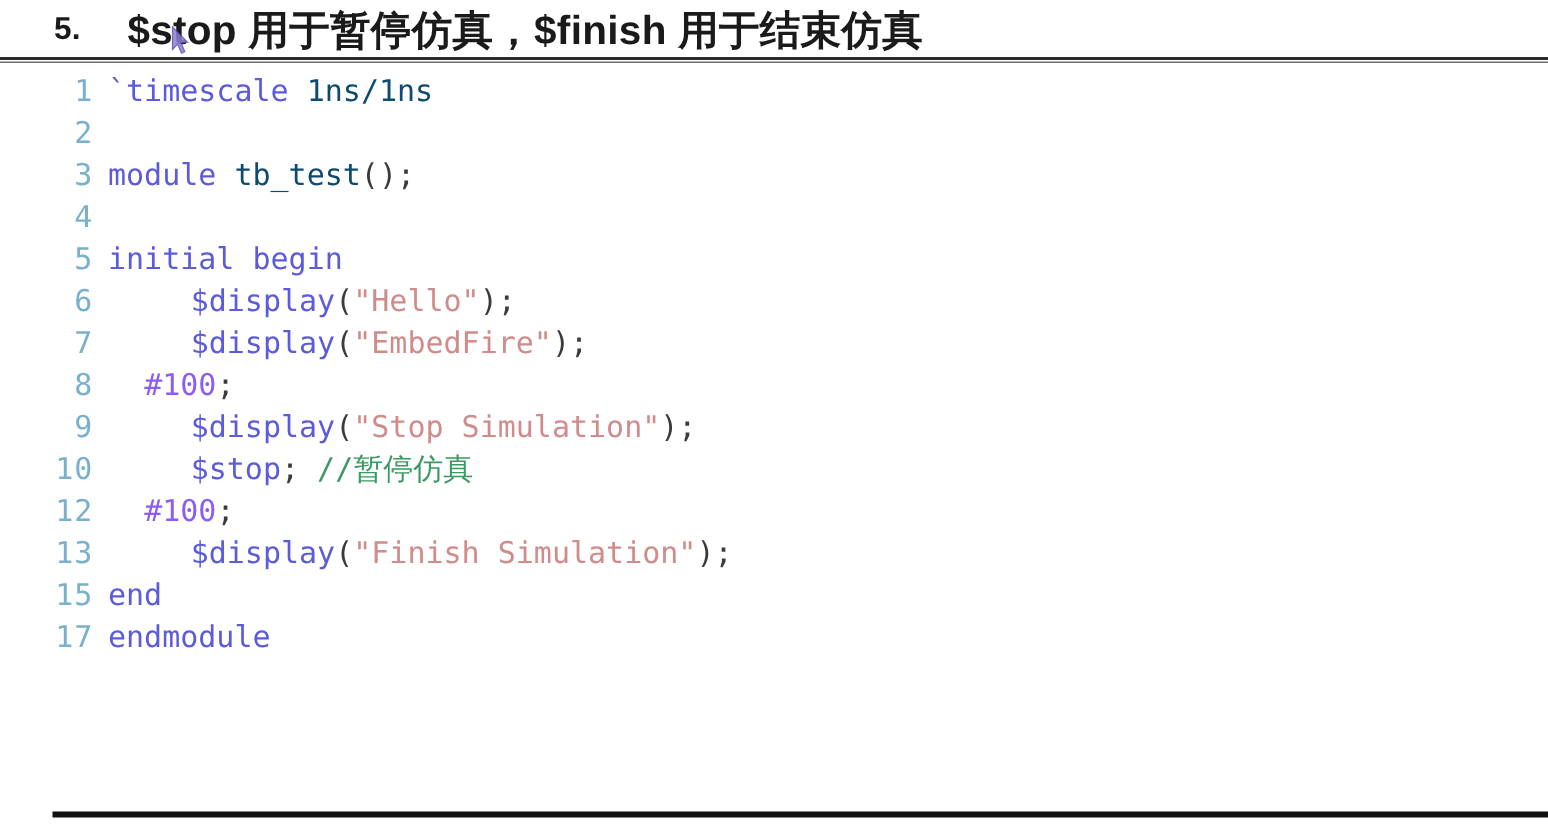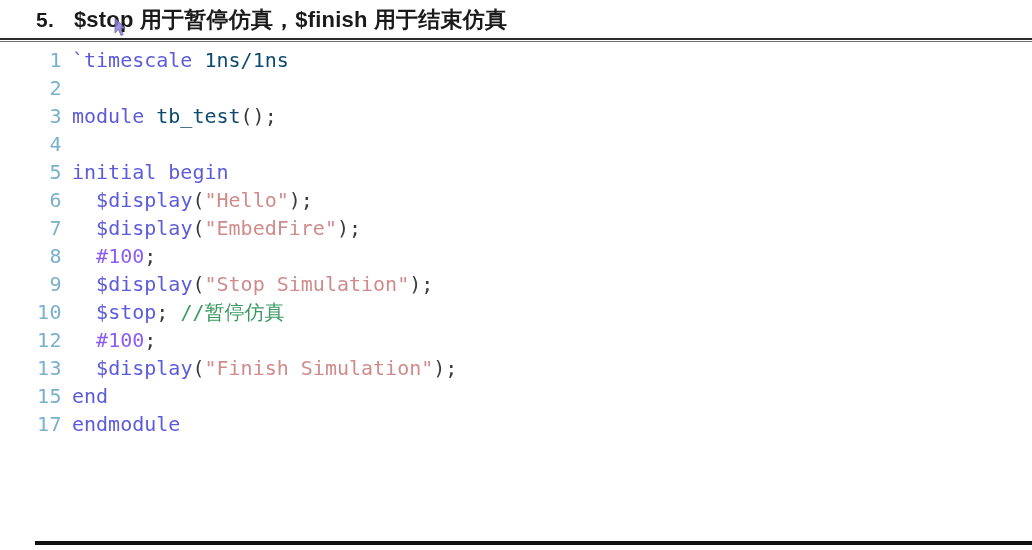--- a/index.html
+++ b/index.html
@@ -28,24 +28,24 @@
     box-sizing: border-box;
     white-space: nowrap;
   }
   .title-number {
     font-size: 21px;
     font-weight: bold;
     color: #1a1a1a;
     letter-spacing: 0.2px;
   }
   .title-text {
-    font-size: 22px;
+    font-size: 27px;
     font-weight: bold;
     color: #1a1a1a;
-    margin-left: 20px;
+    margin-left: 31px;
     letter-spacing: 0.2px;
   }
 
   
   #mouse-cursor {
     position: absolute;
     left: 114px;
     top: 17px;
     width: 12px;
     height: 22px;
@@ -103,21 +103,21 @@
     user-select: none;
   }
   .code-content {
     flex: 1;
     color: #3b3b3b;
     white-space: pre;
   }
 
   
   .tok-kw      { color: #5b5bdb; text-align: right; }
-  .tok-sys     { color: #5b5bdb; }
+  .tok-sys     { color: #5b5bdb; margin-left: 31px; }
   .tok-str     { color: #d08b8b; }
   .tok-num     { color: #8b5cf6; }
   .tok-cmt     { color: #3a9a62; }
   .tok-plain   { color: #0c4a6e; }
   .tok-punct   { color: #3b3b3b; }
 
   
   #bottom-bar {
     position: absolute;
     left: 35px;

